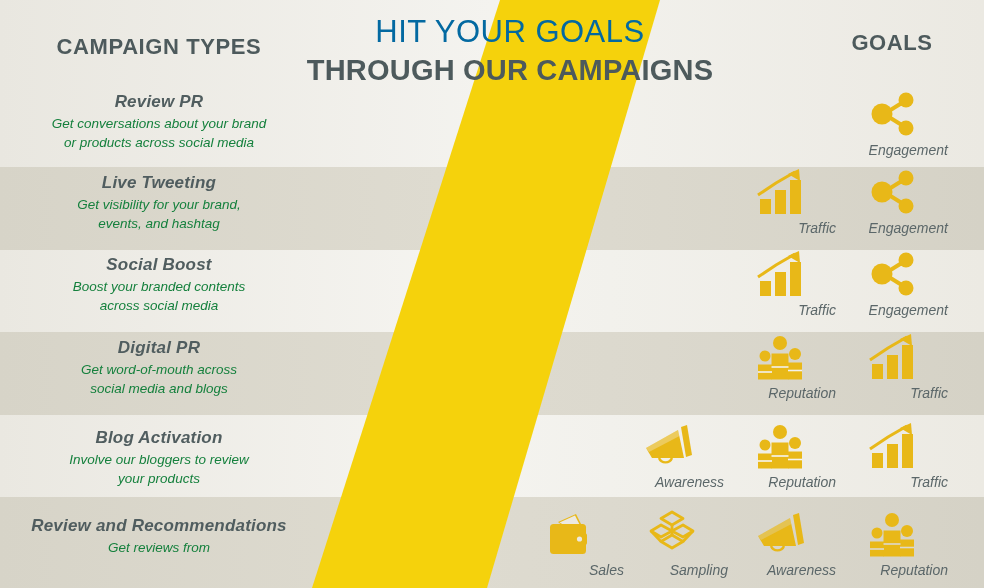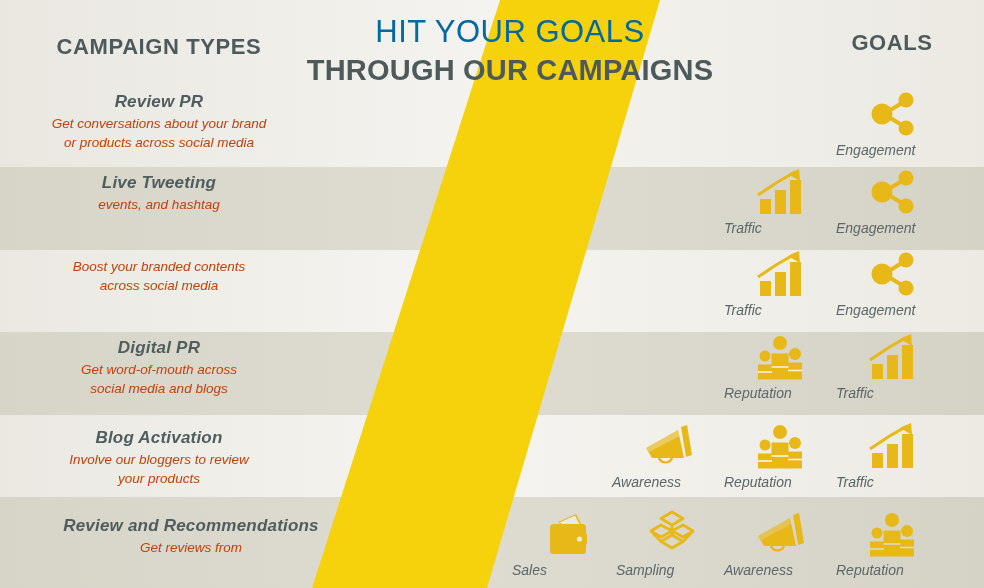--- a/index.html
+++ b/index.html
@@ -46,28 +46,28 @@
 
   
   .camp-cell{
     position:absolute;left:0;width:318px;text-align:center;color:#5b6769;
   }
   .camp-name{
     font-style:italic;font-weight:bold;font-size:17px;color:#505d5f;
     letter-spacing:.2px;white-space:nowrap;
   }
   .camp-desc{
-    font-style:italic;font-size:13.5px;line-height:1.38;color:#c2410c;
+    font-style:italic;font-size:13.5px;line-height:1.38;color:#15803d;
     margin-top:3px;
   }
   .camp-desc span{display:block;white-space:nowrap;}
 
   
   .goal-cell{
-    position:absolute;width:112px;text-align:left;
+    position:absolute;width:112px;text-align:right;
   }
   .goal-ico{height:50px;display:flex;align-items:flex-end;justify-content:center;}
   .goal-lbl{
     font-style:italic;font-size:14px;color:#5b6769;margin-top:4px;white-space:nowrap;
   }
   svg{display:block;}
 </style>
 </head>
 <body>
 
@@ -96,25 +96,27 @@
     <div class="camp-name">Review PR</div>
     <div class="camp-desc">
       <span>Get conversations about your brand</span>
       <span>or products across social media</span>
     </div>
   </div>
 
   <div class="camp-cell" style="top:173px;">
     <div class="camp-name">Live Tweeting</div>
     <div class="camp-desc">
+      <span>Get visibility for your brand,</span>
       <span>events, and hashtag</span>
     </div>
   </div>
 
   <div class="camp-cell" style="top:255px;">
+    <div class="camp-name">Social Boost</div>
     <div class="camp-desc">
       <span>Boost your branded contents</span>
       <span>across social media</span>
     </div>
   </div>
 
   <div class="camp-cell" style="top:338px;">
     <div class="camp-name">Digital PR</div>
     <div class="camp-desc">
       <span>Get word-of-mouth across</span>
@@ -123,21 +125,21 @@
   </div>
 
   <div class="camp-cell" style="top:428px;">
     <div class="camp-name">Blog Activation</div>
     <div class="camp-desc">
       <span>Involve our bloggers to review</span>
       <span>your products</span>
     </div>
   </div>
 
-  <div class="camp-cell" style="top:516px;padding-left:32px;">
+  <div class="camp-cell" style="top:516px;">
     <div class="camp-name">Review and Recommendations</div>
     <div class="camp-desc">
       <span>Get reviews from</span>
     </div>
   </div>
 
   <div class="goal-cell" style="left:836px;top:88px;">
     <div class="goal-ico">
       <svg width="50" height="48" viewBox="0 0 50 48">
         <g stroke="#e8b818" stroke-width="4" fill="none">

